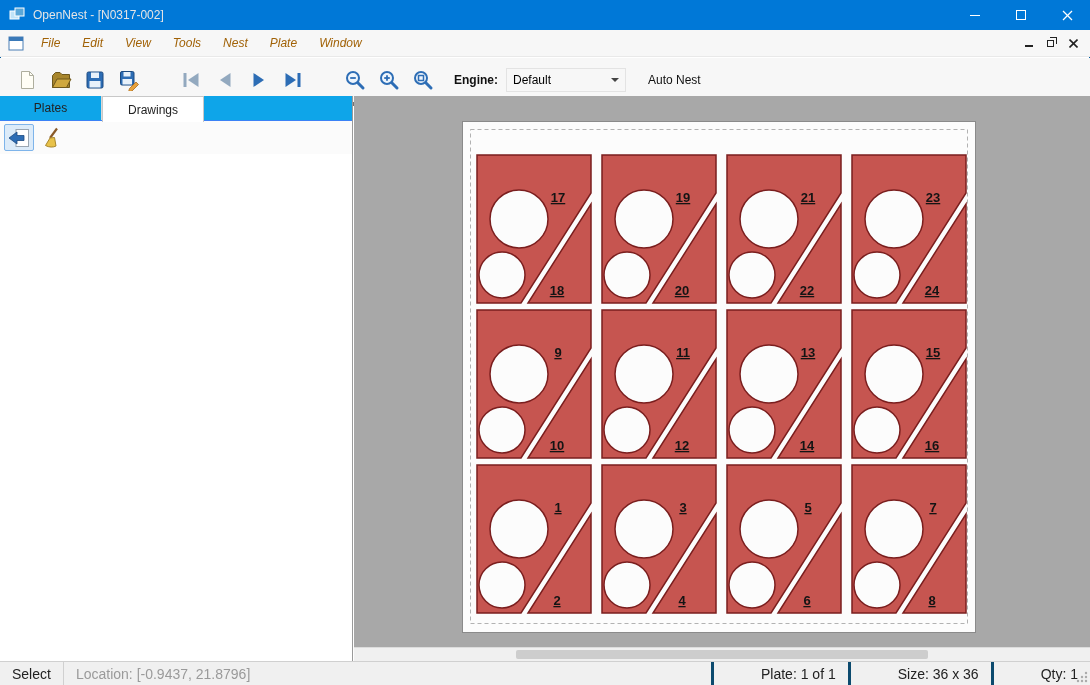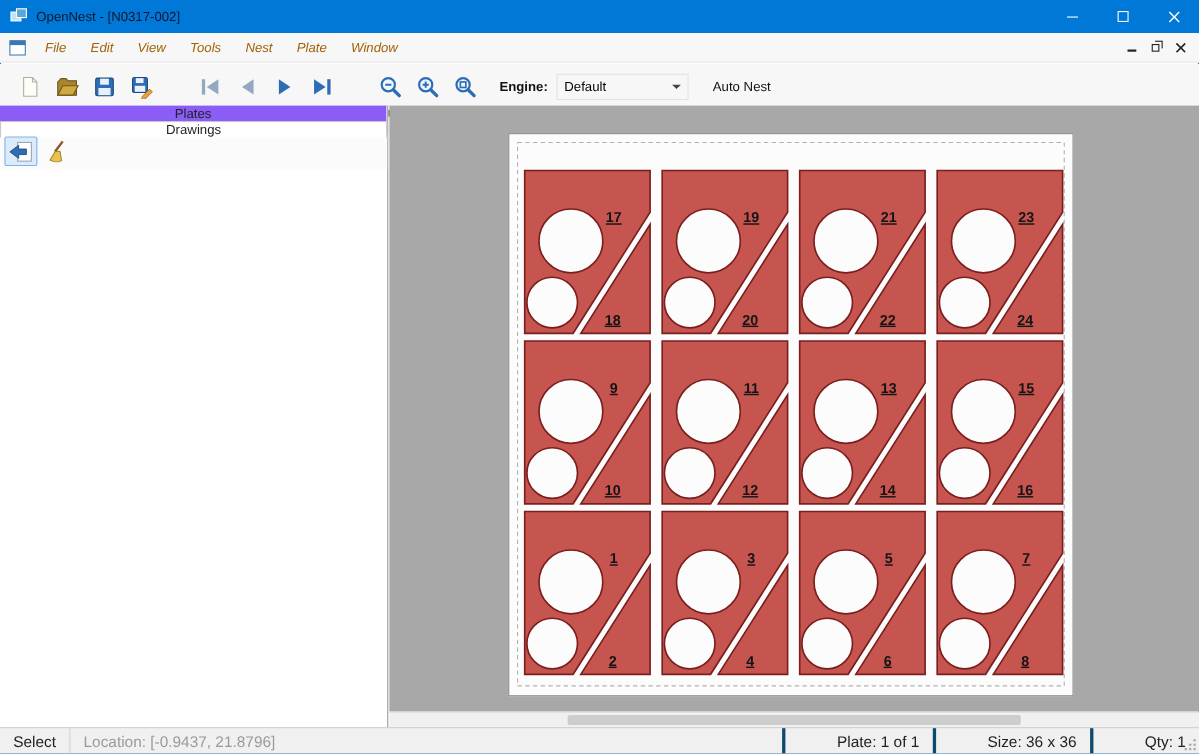--- a/index.html
+++ b/index.html
@@ -3,55 +3,55 @@
 <meta charset="utf-8">
 <style>
   * { margin:0; padding:0; box-sizing:border-box; }
   html,body { width:1090px; height:685px; overflow:hidden;
     font-family:"Liberation Sans","DejaVu Sans",sans-serif; font-size:12px; background:#fff;
     position:relative; }
   body { box-shadow: inset 0 0 0 1px #005a9e; }
 
   
   .titlebar { position:absolute; top:0; left:0; right:0; height:30px;
-    background:var(--titlebar-bg,#0078d7); color:#0f172a; display:flex; align-items:center; }
+    background:var(--titlebar-bg,#0078d7); color:#e5e5e5; display:flex; align-items:center; }
   .app-icon { margin:0 8px 0 9px; }
   .title-text { font-size:12px; }
   .win-controls { margin-left:auto; display:flex; height:100%; }
   .win-btn { width:46px; height:100%; display:flex; align-items:center; justify-content:center; }
   .glyph-min { width:10px; height:0; border-bottom:1px solid #fff; }
   .glyph-max { width:10px; height:10px; border:1px solid #fff; }
 
   
   .menubar { position:absolute; top:30px; left:0; right:0; height:27px; background:#f7f7f7;
     display:flex; align-items:center; border-bottom:1px solid #e9e9e9; }
   .mdi-icon { margin:0 6px 0 8px; }
   .menu-item { padding:0 11px; height:100%; display:flex; align-items:center; color:#a16207; cursor:default;font-style:italic; }
   .mdi-controls { margin-left:auto; display:flex; align-items:center; height:100%; padding-right:6px; }
   .mdi-btn { width:22px; height:100%; display:flex; align-items:center; justify-content:center; }
   .mmin { width:8px; height:0; border-bottom:2px solid #222; margin-top:6px; }
   .mrest { width:7px; height:7px; border:1px solid #222; box-shadow:2px -2px 0 -0px #f7f7f7, 3px -3px 0 0px #222; margin-right:2px; }
 
   
   .toolbar { position:absolute; top:58px; left:0; right:0; height:48px; background:#f7f7f7;
-    border-bottom:6px solid #737373; display:flex; align-items:center; }
+    border-bottom:4px solid #737373; display:flex; align-items:center; }
   .tb-btn { width:34px; height:32px; display:flex; align-items:center; justify-content:center; border-radius:2px; }
   .tb-gap { width:28px; }
   .tb-first { margin-left:10px; }
   .engine-label { font-weight:bold; margin-left:14px; color:#111; }
   .engine-combo { width:120px; height:24px; margin-left:8px; background:#f7f7f7;
     display:flex; align-items:center; justify-content:space-between; padding:0 6px; border:1px solid #e3e3e3; }
   .combo-arrow { width:0; height:0; border-left:4px solid transparent; border-right:4px solid transparent;
     border-top:4px solid #444; }
   .autonest { margin-left:16px; color:#111; padding:4px 6px; }
 
   
   .sidebar { position:absolute; top:96px; left:0; width:353px; bottom:24px; background:#fff;
     border-right:1px solid #9a9a9a; }
-  .tabs { height:25px; background:#8b5cf6; border-bottom:1px solid #3b82f6; display:flex;flex-direction:column; }
+  .tabs { height:25px; background:#0ea5e9; border-bottom:1px solid #3b82f6; display:flex; }
   .tab { min-width:102px; padding:0 14px; display:flex; align-items:center; justify-content:center;
     color:#222; border-right:1px solid #d9d9d9; }
   .tab.active { background:#fff; border:1px solid #c8c8c8; border-bottom:none; height:26px; font-weight:normal; }
   .side-toolbar { height:33px; display:flex; align-items:center; padding:0 4px; background:#fbfbfb; }
   .side-btn { width:30px; height:27px; display:flex; align-items:center; justify-content:center;
     border:1px solid transparent; border-radius:2px; margin-right:4px; }
   .side-btn.highlighted { border:1px solid #7eb4ea; background:#dcebf9; }
   .drawing-item { height:87px; background:var(--selection-bg,#fcfce2); display:flex; align-items:center;
     padding:8px; border-bottom:1px solid #eeeedd; }
   .thumb { flex:0 0 auto; }

